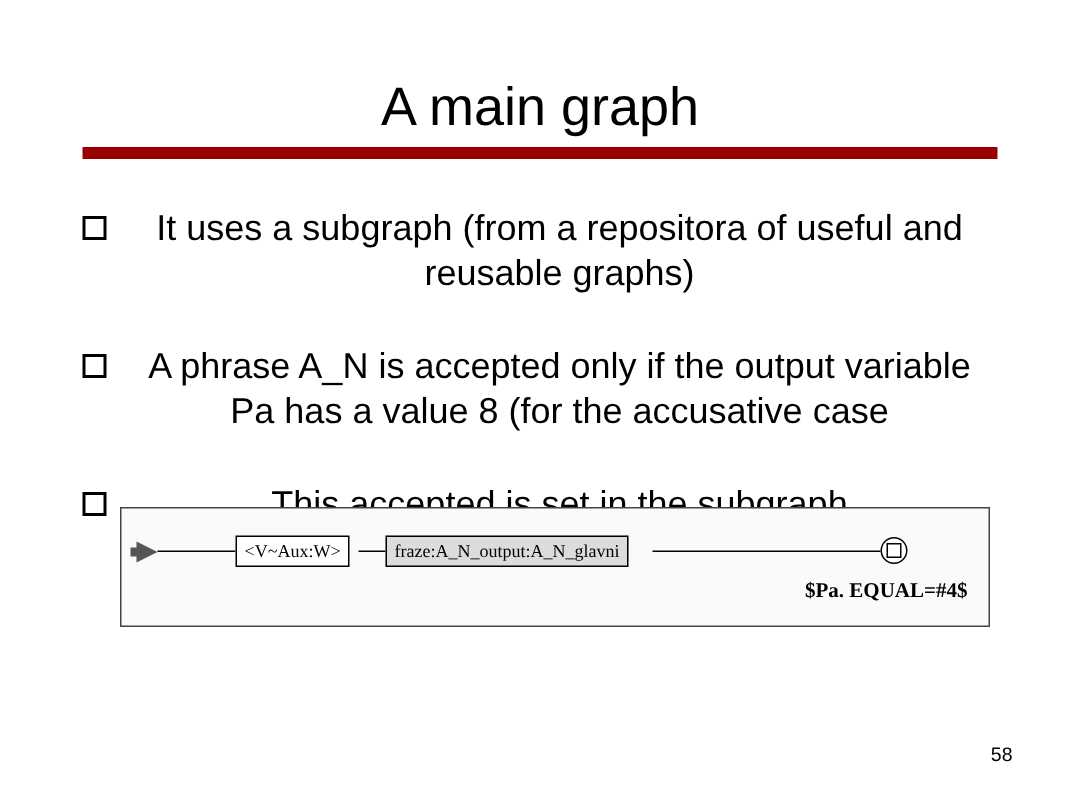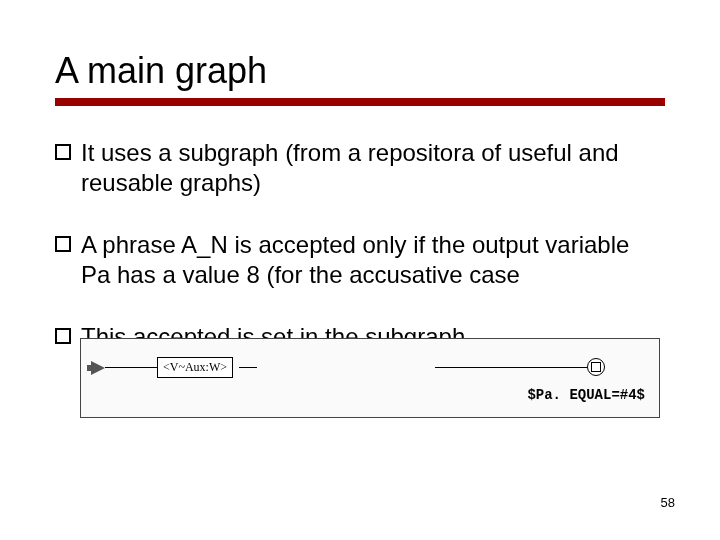--- a/index.html
+++ b/index.html
@@ -1,15 +1,15 @@
 <!DOCTYPE html>
 <html><head>
 <meta charset="utf-8">
 <style>
-  * { margin: 0; padding: 0; box-sizing: border-box; }
+  * { margin: 0; padding: 0; box-sizing: border-box; text-align: center; }
   body {
     width: 720px;
     height: 540px;
     background: #fff;
     font-family: Arial, Helvetica, sans-serif;
     position: relative;
     overflow: hidden;
   }
   .slide {
     width: 100%;
@@ -148,21 +148,21 @@
   .node-end::after {
     content: "";
     width: 8px;
     height: 8px;
     border: 1px solid #000;
   }
   .constraint-label {
     position: absolute;
     right: 14px;
     top: 48px;
-    font-family: Liberation Mono, monospace;
+    font-family: Liberation Serif, serif;
     font-size: 14px;
     font-weight: bold;
   }
   .page-num {
     position: absolute;
     right: 45px;
     bottom: 30px;
     font-size: 13px;
     color: #000000;
   }
@@ -188,20 +188,21 @@
       <span class="bullet-text">This accepted is set in the subgraph</span>
     </li>
   </ul>
 
   <div class="diagram-wrapper">
     <div class="diagram-inner">
       <div class="node-start"></div>
       <div class="line1"></div>
       <div class="box1">&lt;V~Aux:W&gt;</div>
       <div class="line2"></div>
+      <div class="box2">fraze:A_N_output:A_N_glavni</div>
       <div class="line3"></div>
       <div class="node-end"></div>
       <div class="constraint-label">$Pa. EQUAL=#4$</div>
     </div>
   </div>
 
   <div class="page-num">58</div>
 </div>
 
 </body></html>

